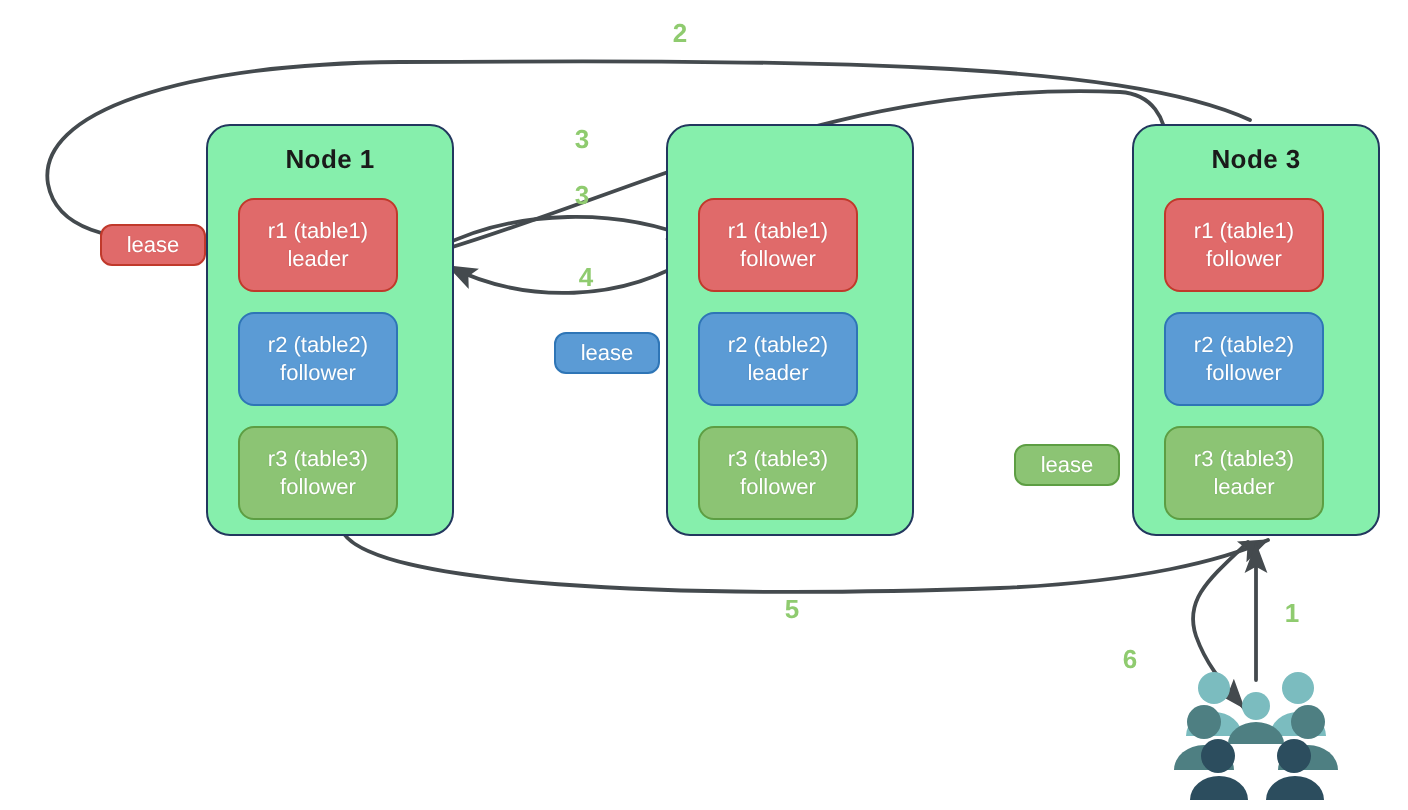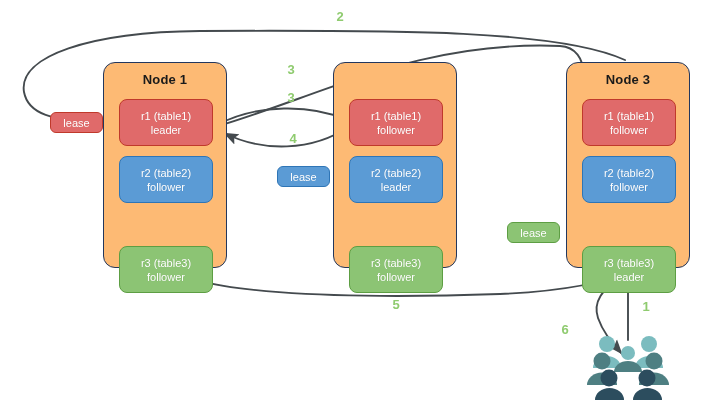--- a/index.html
+++ b/index.html
@@ -6,33 +6,33 @@
   html,body{margin:0;padding:0;background:#ffffff;}
   body{width:704px;height:405px;position:relative;overflow:hidden;
        font-family:"Liberation Sans","DejaVu Sans",sans-serif;}
   #stage{position:absolute;left:0;top:0;width:704px;height:405px;}
 
   svg.layer{position:absolute;left:0;top:0;width:704px;height:405px;overflow:visible;}
   svg.edges{z-index:1;}
   svg.people{z-index:3;}
 
   .node{position:absolute;box-sizing:border-box;border:1.6px solid #22375e;
-        border-radius:12px;background:#fdba74;z-index:2;}
+        border-radius:12px;background:#86efac;z-index:2;}
   .node-title{position:absolute;left:0;right:0;top:9px;text-align:center;
         font-size:13px;font-weight:bold;color:#1a1a1a;letter-spacing:.2px;}
 
-  .replica{position:absolute;left:15px;width:94px;height:47px;box-sizing:border-box;
+  .replica{position:absolute;left:15px;width:80px;height:47px;box-sizing:border-box;
         border-radius:8px;display:flex;flex-direction:column;align-items:center;
         justify-content:center;color:#ffffff;font-size:11px;line-height:14px;
         text-align:center;text-shadow:0 0 1px rgba(0,0,0,.12);}
   .replica .l1,.replica .l2{display:block;}
 
   .r-red{background:#e06a6a;border:1.4px solid #c0392b;}
   .r-blue{background:#5b9bd5;border:1.4px solid #2e75b6;}
-  .r-green{background:#8cc474;border:1.4px solid #5d9e43;margin-top:33px;}
+  .r-green{background:#8cc474;border:1.4px solid #5d9e43;}
 
   .lease{position:absolute;box-sizing:border-box;border-radius:6px;
         display:flex;align-items:center;justify-content:center;
         color:#ffffff;font-size:11px;z-index:2;
         text-shadow:0 0 1px rgba(0,0,0,.10);}
   .lease.red{background:#e06a6a;border:1.4px solid #c0392b;}
   .lease.blue{background:#5b9bd5;border:1.4px solid #2e75b6;}
   .lease.green{background:#8cc474;border:1.4px solid #5d9e43;}
 
   .step{position:absolute;font-size:13px;font-weight:bold;color:#8fcb6f;z-index:4;

